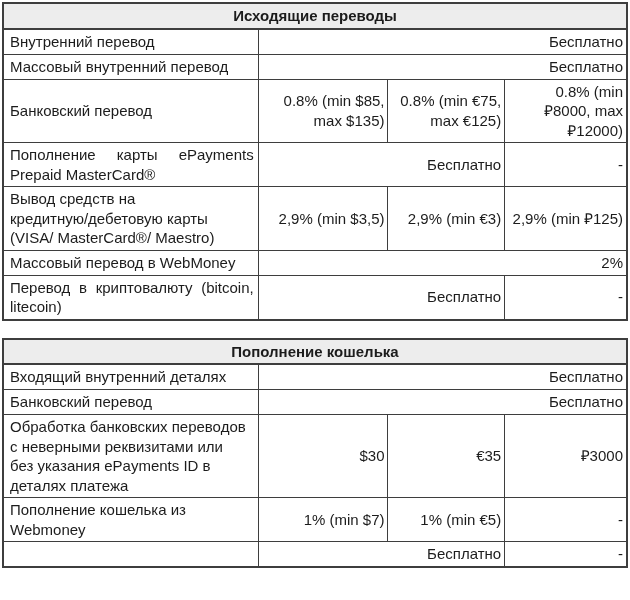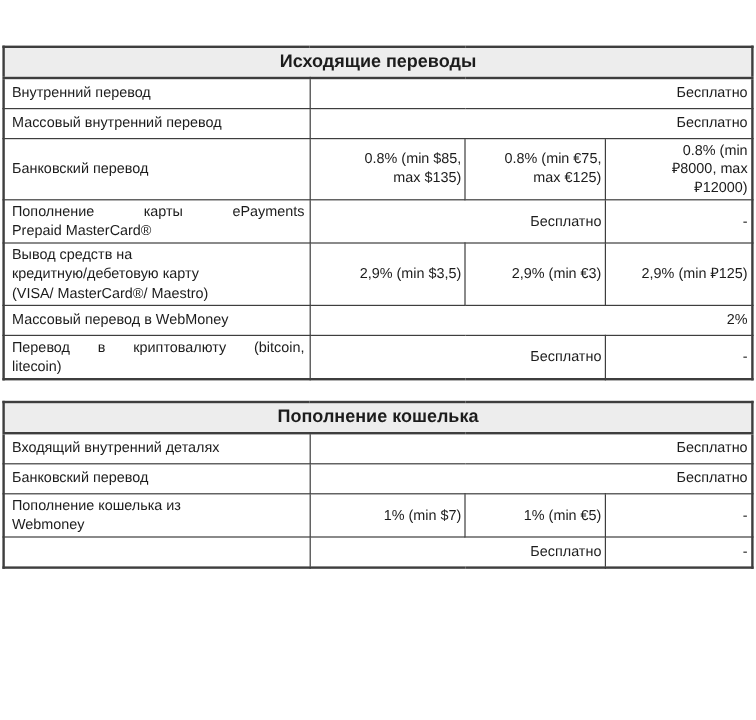--- a/index.html
+++ b/index.html
@@ -16,29 +16,28 @@
     padding: 2px 2px 0 2px;
     font-family: "Liberation Sans", sans-serif;
     color: #1c1c1c;
   }
   table.fees {
     border-collapse: collapse;
     table-layout: fixed;
     width: 626px;
     background: #ffffff;
     border: 2px solid #3e3e3e;
-    margin-top: 36px;
   }
   table.fees + table.fees {
     margin-top: 17px;
   }
   table.fees th,
   table.fees td {
     border: 1px solid #3e3e3e;
-    font-size: 12px;
+    font-size: 15px;
     line-height: 1.3;
     vertical-align: middle;
   }
   table.fees th.table-title {
     background: #ededed;
     font-weight: bold;
     font-size: 15px;
     text-align: center;
     padding: 2px 4px;
     border-bottom: 2px solid #3e3e3e;
@@ -108,21 +107,21 @@
             <td class="label-cell">
               <span class="line spread">Пополнение карты ePayments</span>
               <span class="line">Prepaid MasterCard®</span>
             </td>
             <td class="value-cell" colspan="2">Бесплатно</td>
             <td class="value-cell" colspan="1">-</td>
           </tr>
           <tr>
             <td class="label-cell">
               <span class="line">Вывод средств на</span>
-              <span class="line">кредитную/дебетовую карту</span>
+              <span class="line">кредитную/дебетовую карты</span>
               <span class="line">(VISA/ MasterCard®/ Maestro)</span>
             </td>
             <td class="value-cell" colspan="1">2,9% (min $3,5)</td>
             <td class="value-cell" colspan="1">2,9% (min €3)</td>
             <td class="value-cell" colspan="1">2,9% (min ₽125)</td>
           </tr>
           <tr>
             <td class="label-cell">
               <span class="line">Массовый перевод в WebMoney</span>
             </td>
@@ -158,20 +157,31 @@
             <td class="value-cell" colspan="3">Бесплатно</td>
           </tr>
           <tr>
             <td class="label-cell">
               <span class="line">Банковский перевод</span>
             </td>
             <td class="value-cell" colspan="3">Бесплатно</td>
           </tr>
           <tr>
             <td class="label-cell">
+              <span class="line">Обработка банковских переводов</span>
+              <span class="line">с неверными реквизитами или</span>
+              <span class="line">без указания ePayments ID в</span>
+              <span class="line">деталях платежа</span>
+            </td>
+            <td class="value-cell" colspan="1">$30</td>
+            <td class="value-cell" colspan="1">€35</td>
+            <td class="value-cell" colspan="1">₽3000</td>
+          </tr>
+          <tr>
+            <td class="label-cell">
               <span class="line">Пополнение кошелька из</span>
               <span class="line">Webmoney</span>
             </td>
             <td class="value-cell" colspan="1">1% (min $7)</td>
             <td class="value-cell" colspan="1">1% (min €5)</td>
             <td class="value-cell" colspan="1">-</td>
           </tr>
           <tr>
             <td class="label-cell"></td>
             <td class="value-cell" colspan="2">Бесплатно</td>

